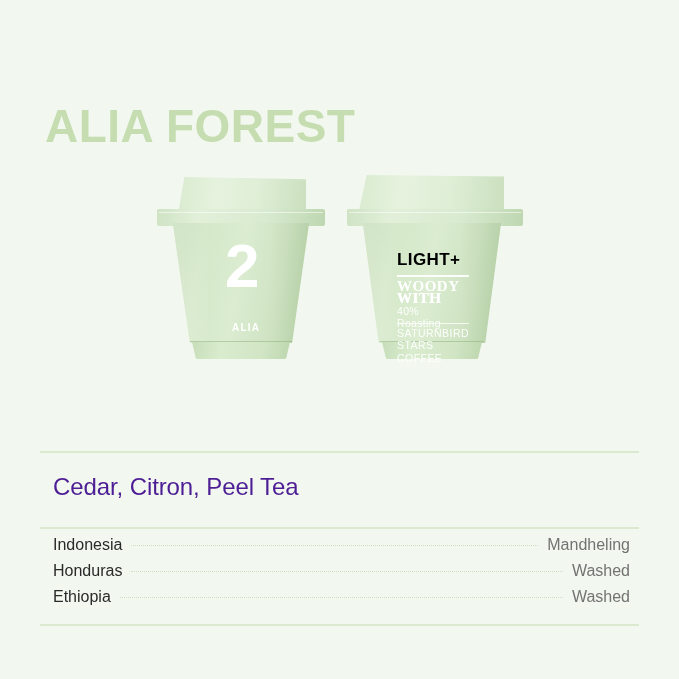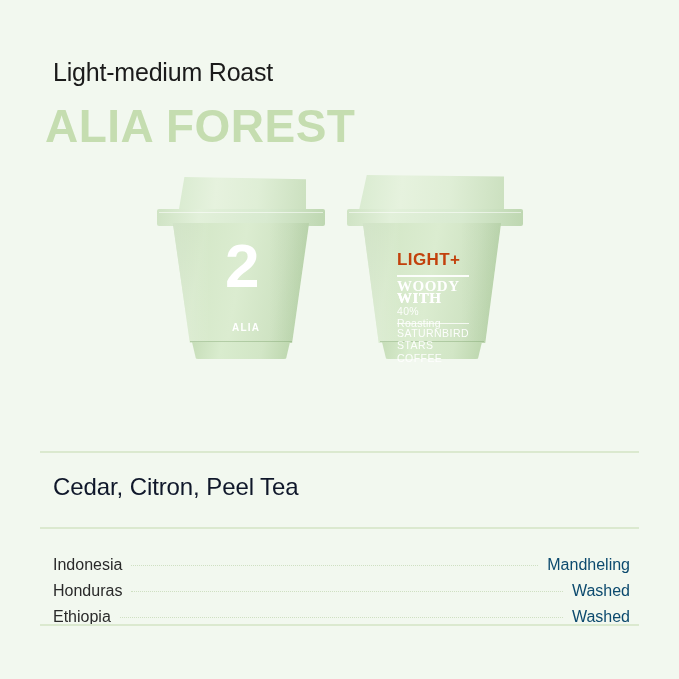--- a/index.html
+++ b/index.html
@@ -66,21 +66,21 @@
   
   .num{
     position:absolute;color:#ffffff;font-weight:700;
     font-size:62px;line-height:1;letter-spacing:-1px;
   }
   .num-sub{
     position:absolute;color:#ffffff;font-weight:700;
     font-size:10px;letter-spacing:1.2px;
   }
   .r-light{
-    position:absolute;color:#c2410c;font-weight:700;
+    position:absolute;color:#000000;font-weight:700;
     font-size:17px;letter-spacing:.4px;
   }
   .r-rule{position:absolute;height:1.5px;background:#ffffff;opacity:.92;}
   .r-rule2{position:absolute;height:1px;background:#ffffff;opacity:.78;}
   .r-bold{
     position:absolute;color:#ffffff;font-weight:700;
     font-size:15px;letter-spacing:.5px;line-height:12px;font-family:Liberation Serif, serif;
   }
   .r-reg{
     position:absolute;color:#ffffff;font-weight:400;
@@ -92,58 +92,57 @@
   }
 
   
   .blend{
     position:absolute;left:53px;top:412px;
     font-size:25px;font-weight:700;color:#141414;
     letter-spacing:.2px;white-space:nowrap;
   }
   .notes{
     position:absolute;left:53px;top:473px;
-    font-size:24px;font-weight:400;color:#0f172a;
+    font-size:24px;font-weight:400;color:#4c1d95;
     letter-spacing:-.1px;white-space:nowrap;
   }
   .divider{
     position:absolute;left:40px;width:599px;height:2px;
     background:#dbe9cf;
   }
   .d1{top:451px;}
   .d2{top:527px;}
   .d3{top:624px;}
 
   
-  .origins{position:absolute;left:53px;top:536px;width:577px;margin-top:20px;}
+  .origins{position:absolute;left:53px;top:536px;width:577px;}
   .orow{
     display:flex;align-items:baseline;
     height:26px;
   }
   .oleft{
     font-size:16px;color:#2a2a2a;font-weight:400;
     white-space:nowrap;flex:0 0 auto;
   }
   .oleader{
     flex:1 1 auto;margin:0 9px;
     border-bottom:1px dotted #cfe0c2;
     transform:translateY(-4px);
     min-width:20px;
   }
   .oright{
-    font-size:16px;color:#0c4a6e;font-weight:400;
+    font-size:16px;color:#737373;font-weight:400;
     white-space:nowrap;flex:0 0 auto;text-align:left;
   }
 </style>
 </head>
 <body>
 
 <div class="page">
 
-  <div class="hdr-sub">Light-medium Roast</div>
   <div class="hdr-title">ALIA FOREST</div>
 
   <div class="cups">
 
     <div class="cup">
 
       <div class="lid-top" style="left:178px;top:12px;width:128px;height:38px;
                   clip-path:polygon(5% 0%,100% 6%,100% 100%,0% 100%);"></div>
       <div class="lid-rim" style="left:157px;top:44px;width:168px;height:17px;"></div>
       <div class="lid-rim-line" style="left:159px;top:47px;width:164px;"></div>

